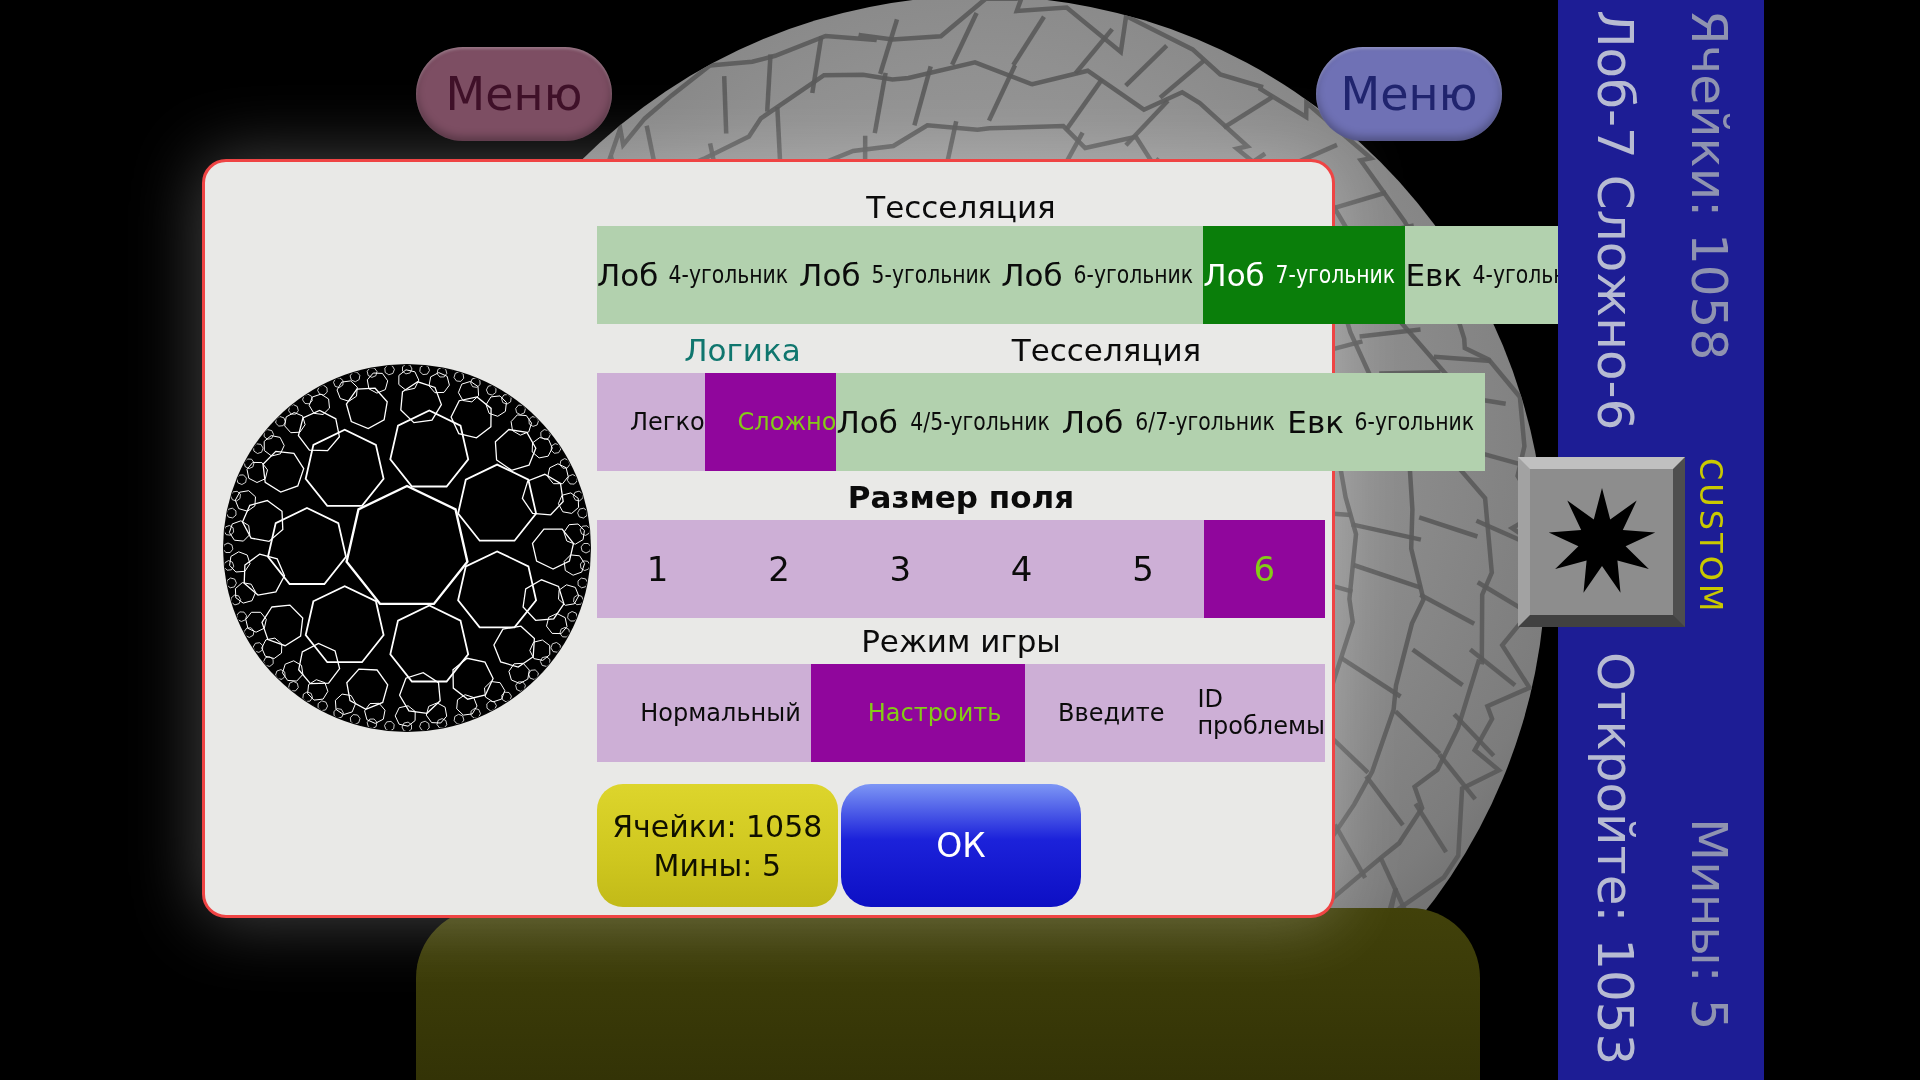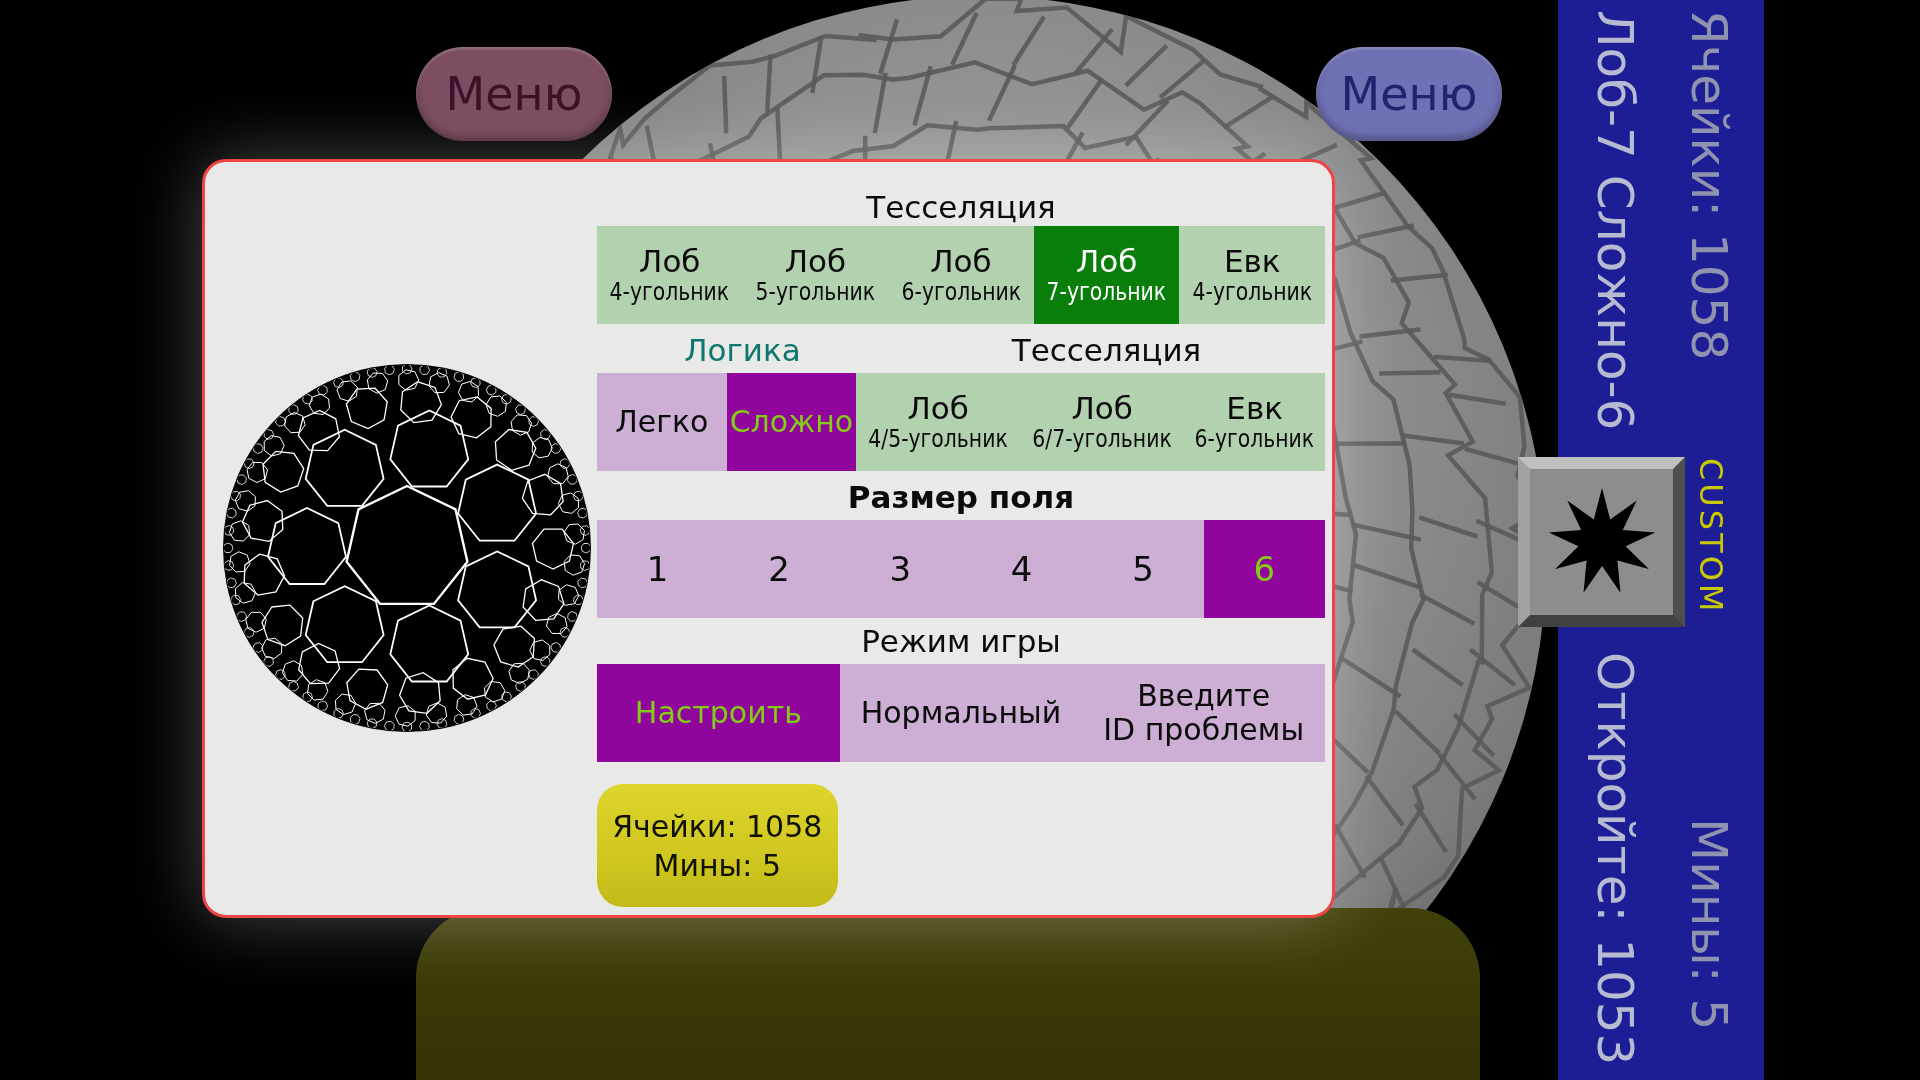--- a/index.html
+++ b/index.html
@@ -33,29 +33,29 @@
   #hdr-size{top:317px;font-weight:bold;}
   #hdr-mode{top:461px;}
 
   .row{position:absolute;left:392px;width:728px;display:grid;}
   #row-tess{top:64px;height:98px;grid-template-columns:repeat(5,1fr);}
   #row-logic{top:211px;height:98px;grid-template-columns:repeat(5,1fr);}
   #row-size{top:358px;height:98px;grid-template-columns:repeat(6,1fr);}
   #row-mode{top:502px;height:98px;grid-template-columns:repeat(3,1fr);}
   #row-actions{top:622px;height:123px;grid-template-columns:1fr 1fr 1fr;gap:3px;}
 
-  .cell{display:flex;flex-direction:column;align-items:center;justify-content:center;line-height:1.12;color:#0b0b0b;cursor:pointer;}
+  .cell{display:flex;flex-direction:row;align-items:center;justify-content:center;line-height:1.12;color:#0b0b0b;cursor:pointer;}
   .cell .l1{font-size:31px;}
   .cell .l2{font-size:24px;white-space:nowrap;transform:scaleX(.85);}
   .green{background:#b2d1ae;}
   .lpurple{background:#cdafd6;}
   .sel-green{background:#0a7e0a;color:#fff;}
   .sel-purple{background:#90069c;color:#84cc16;}
   .num{font-size:34px;}
-  .mode-lbl{font-size:30px;}
+  .mode-lbl{font-size:24px;margin-left:33px;}
 
   .action{border-radius:30px;display:flex;flex-direction:column;align-items:center;justify-content:center;cursor:pointer;}
   .btn-cancel{background:linear-gradient(180deg,#f28080 0%,#d61414 42%,#c20d0d 100%);color:#fff;font-size:33px;}
   .btn-stats{background:linear-gradient(180deg,#ddd52c 0%,#cfc71f 60%,#c2ba18 100%);color:#101000;font-size:30px;line-height:1.3;border-radius:26px;}
   .btn-ok{background:linear-gradient(180deg,#7d96f5 0%,#1c22da 45%,#0d0fc4 100%);color:#fff;font-size:33px;}
 
   
   .side-bar{position:absolute;left:1558px;top:0;width:206px;height:1080px;background:#1d1d95;}
   .vtext{position:absolute;writing-mode:vertical-rl;text-orientation:mixed;white-space:nowrap;}
   .v-mode{left:1586px;top:10px;font-size:50px;color:#b7bbd2;}
@@ -604,36 +604,39 @@
         <span class="num">5</span>
       </div>
       <div class="cell sel-purple">
         <span class="num">6</span>
       </div>
     </div>
 
     <div class="d-title" id="hdr-mode">Режим игры</div>
 
     <div class="row" id="row-mode">
+      <div class="cell lpurple">
+        <span class="mode-lbl">Нормальный</span>
+      </div>
       <div class="cell sel-purple">
         <span class="mode-lbl">Настроить</span>
-      </div>
-      <div class="cell lpurple">
-        <span class="mode-lbl">Нормальный</span>
       </div>
       <div class="cell lpurple">
         <span class="mode-lbl">Введите</span>
         <span class="mode-lbl">ID проблемы</span>
       </div>
     </div>
 
     <div class="row" id="row-actions">
       <div class="action btn-stats">
         <span>Ячейки: 1058</span>
         <span>Мины: 5</span>
+      </div>
+      <div class="action btn-ok">
+        <span>ОК</span>
       </div>
     </div>
   </div>
 
   <div class="menu-btn menu-left">
     <span>Меню</span>
   </div>
   <div class="menu-btn menu-right">
     <span>Меню</span>
   </div>

